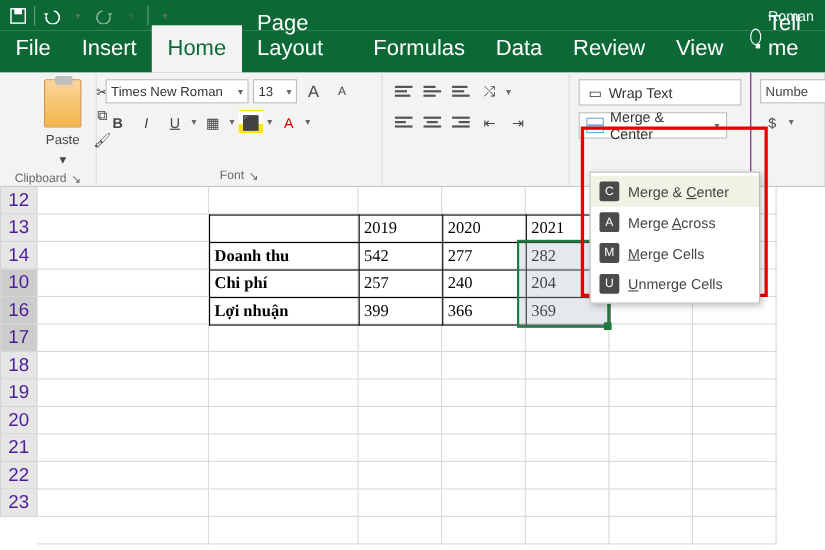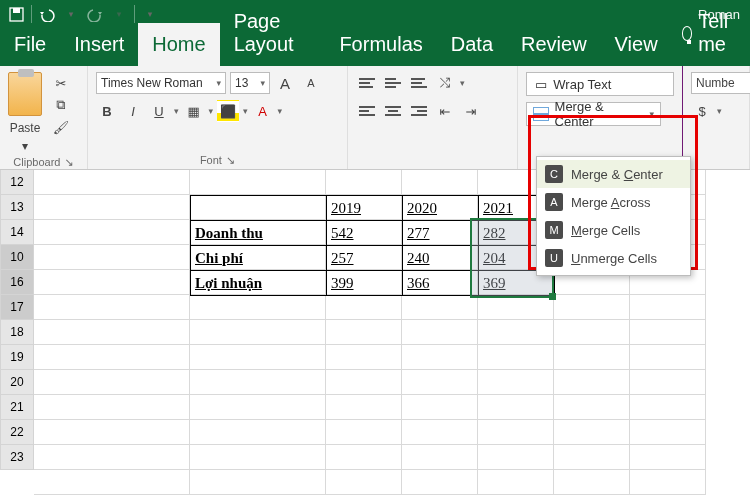--- a/index.html
+++ b/index.html
@@ -16,21 +16,21 @@
   .menubar .tellme { margin-left: auto; display: flex; align-items: center; gap: 6px; padding: 10px 10px; }
   .bulb { width: 15px; height: 15px; border: 1.5px solid #fff; border-radius: 50%; display:inline-block; position: relative; }
   .bulb::after{content:"";position:absolute;left:4px;bottom:-4px;width:4px;height:4px;background:#fff;}
 
   .ribbon { height: 104px; background: #f3f3f3; border-bottom: 1px solid #c9c9c9; display: flex; }
   .group { border-right: 1px solid #dedede; padding: 6px 8px 2px; display: flex; flex-direction: column; justify-content: space-between; }
   .group .label { text-align: center; font-size: 11px; color: #6a6a6a; padding: 2px 0 0; display:flex; justify-content:center; gap:4px;}
   .dlauncher { font-size:11px; color:#6a6a6a;}
   .btnrow { display: flex; align-items: center; gap: 4px; }
   .smallbtn { width: 22px; height: 22px; display: inline-flex; align-items: center; justify-content: center; font-size: 13px; color: #444; border: 1px solid transparent; }
-  .paste { text-align:center; }
+  .paste { text-align:center;margin-left:32px; }
   .paste .ico { width:34px; height:44px; background: linear-gradient(#f9d69b,#f2b44c); border:1px solid #d2933d; border-radius:2px; margin: 0 auto 2px; position:relative;}
   .paste .ico::before{content:"";position:absolute;top:-4px;left:9px;width:16px;height:8px;background:#bfbfbf;border-radius:2px;}
   .paste span{font-size:12px;color:#444;}
   .dd { font-size:9px; color:#666; }
 
   .fontbox, .sizebox { background:#fff;border:1px solid #bcbcbc;height:22px;font-size:12px;padding:0 4px;display:inline-flex;align-items:center;color:#333; }
   .fontbox{width:130px;justify-content:space-between;}
   .sizebox{width:40px;justify-content:space-between;}
   .aabig{font-size:15px;} .aasmall{font-size:11px;}
   .bold{font-weight:bold;} .italic{font-style:italic;} .under{text-decoration:underline;}
@@ -47,27 +47,27 @@
   .dropdown{position:absolute;left:536px;top:156px;width:155px;background:#fff;border:1px solid #bcbcbc;box-shadow:2px 2px 6px rgba(0,0,0,0.25);z-index:6;padding:3px 0;}
   .dropdown .item{display:flex;align-items:center;gap:8px;padding:5px 8px;font-size:13px;color:#444;}
   .dropdown .item.sel{background:#eef3e3;}
   .kb{width:18px;height:18px;background:#4b4b4b;color:#fff;font-size:11px;display:inline-flex;align-items:center;justify-content:center;border-radius:2px;}
   .underline-letter{text-decoration: underline;}
   
   .numbox{background:#fff;border:1px solid #bcbcbc;height:22px;width:62px;display:inline-flex;align-items:center;padding:0 4px;font-size:12px;color:#444;}
 
   .sheet { position: relative; }
   .rowhdr { position:absolute; left:0; top:0; width:34px; }
-  .rowhdr div{height:25px;border:1px solid #d4d4d4;border-top:none;background:#e6e6e6;font-size:12px;color:#000000;display:flex;align-items:center;justify-content:center;}
+  .rowhdr div{height:25px;border:1px solid #d4d4d4;border-top:none;background:#e6e6e6;font-size:17px;color:#4c1d95;display:flex;align-items:center;justify-content:center;}
   .gridlines{position:absolute;left:34px;top:0;}
   .gridlines .r{height:25px;display:flex;}
   .gridlines .c{border-right:1px solid #d9d9d9;border-bottom:1px solid #d9d9d9;}
 
   .datatable{position:absolute;left:190px;top:25px;border-collapse:collapse;}
-  .datatable td{border:1.5px solid #000;height:25px;padding:0 4px;font-family:"Times New Roman",serif;font-size:15px;text-decoration:underline;}
+  .datatable td{border:1.5px solid #000;height:25px;padding:0 4px;font-family:"Times New Roman",serif;font-size:15px;}
   .datatable .lbl{width:136px;font-weight:bold;}
   .datatable .num{width:76px;}
   .sel-block{position:absolute;left:472px;top:50px;width:80px;height:76px;background:rgba(180,190,200,.35);outline:2px solid #1f7a3f;z-index:2;}
   .sel-handle{position:absolute;right:-4px;bottom:-4px;width:7px;height:7px;background:#1f7a3f;}
 
 </style>
 </head>
 <body>
 
 <div class="titlebar">

